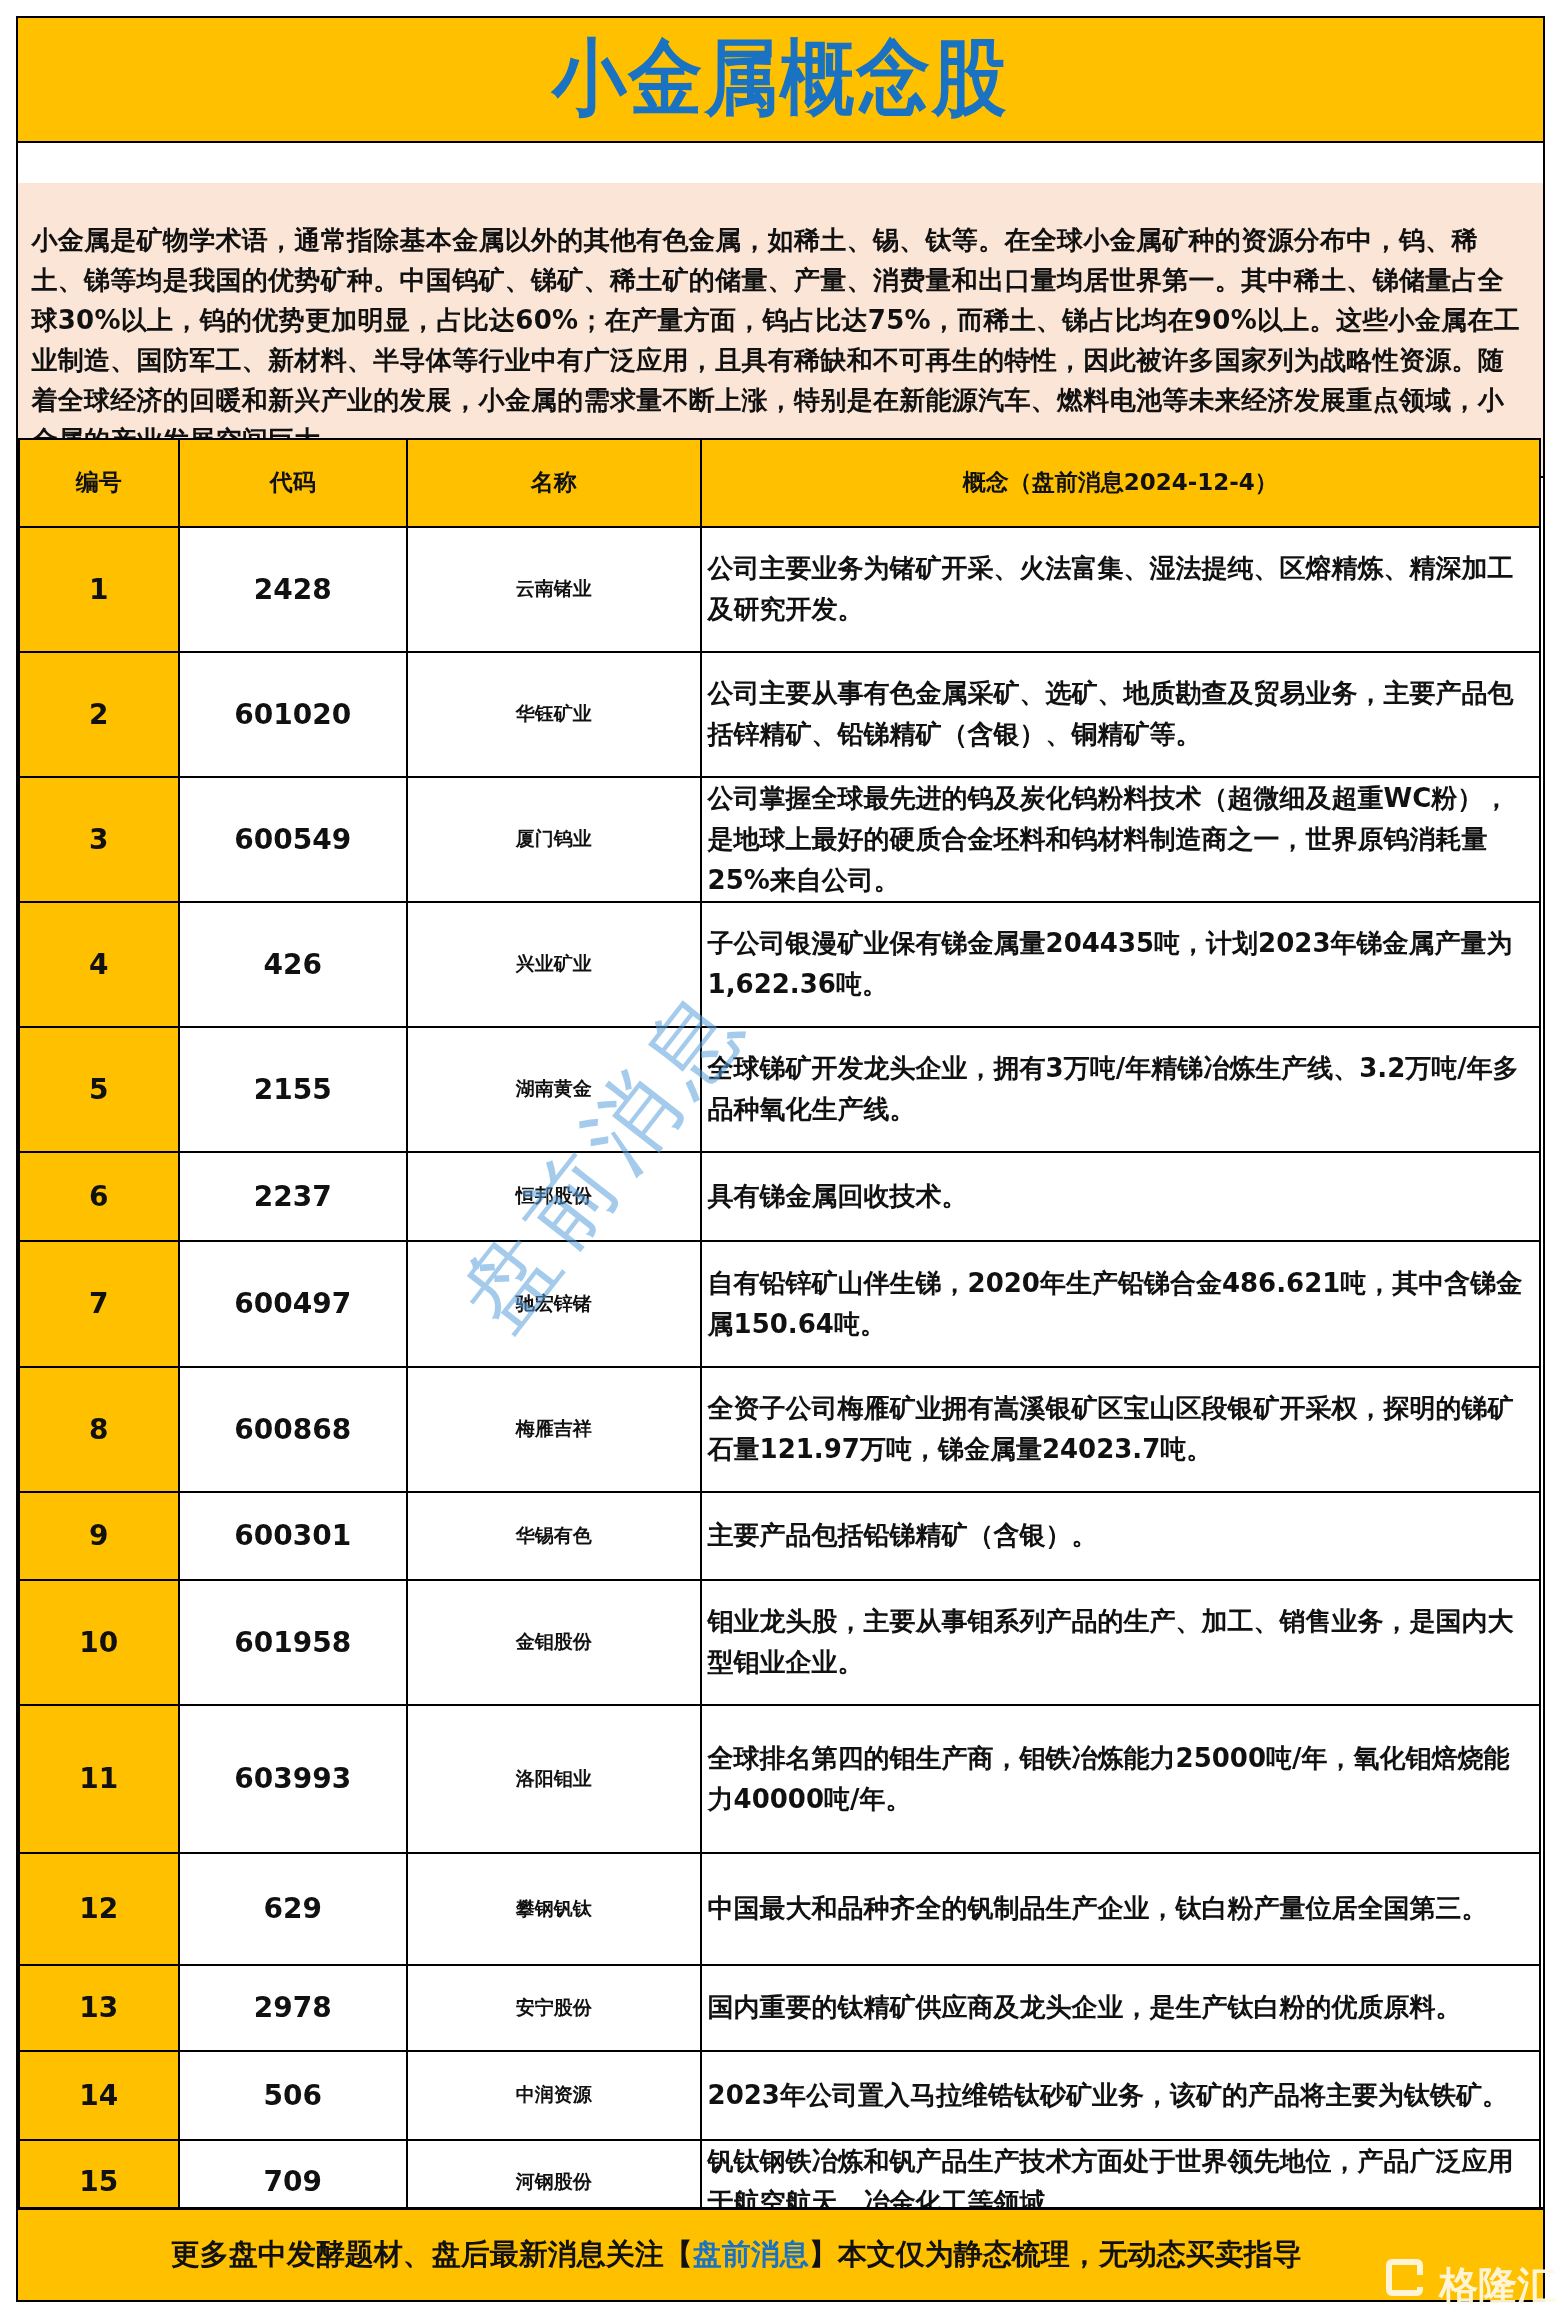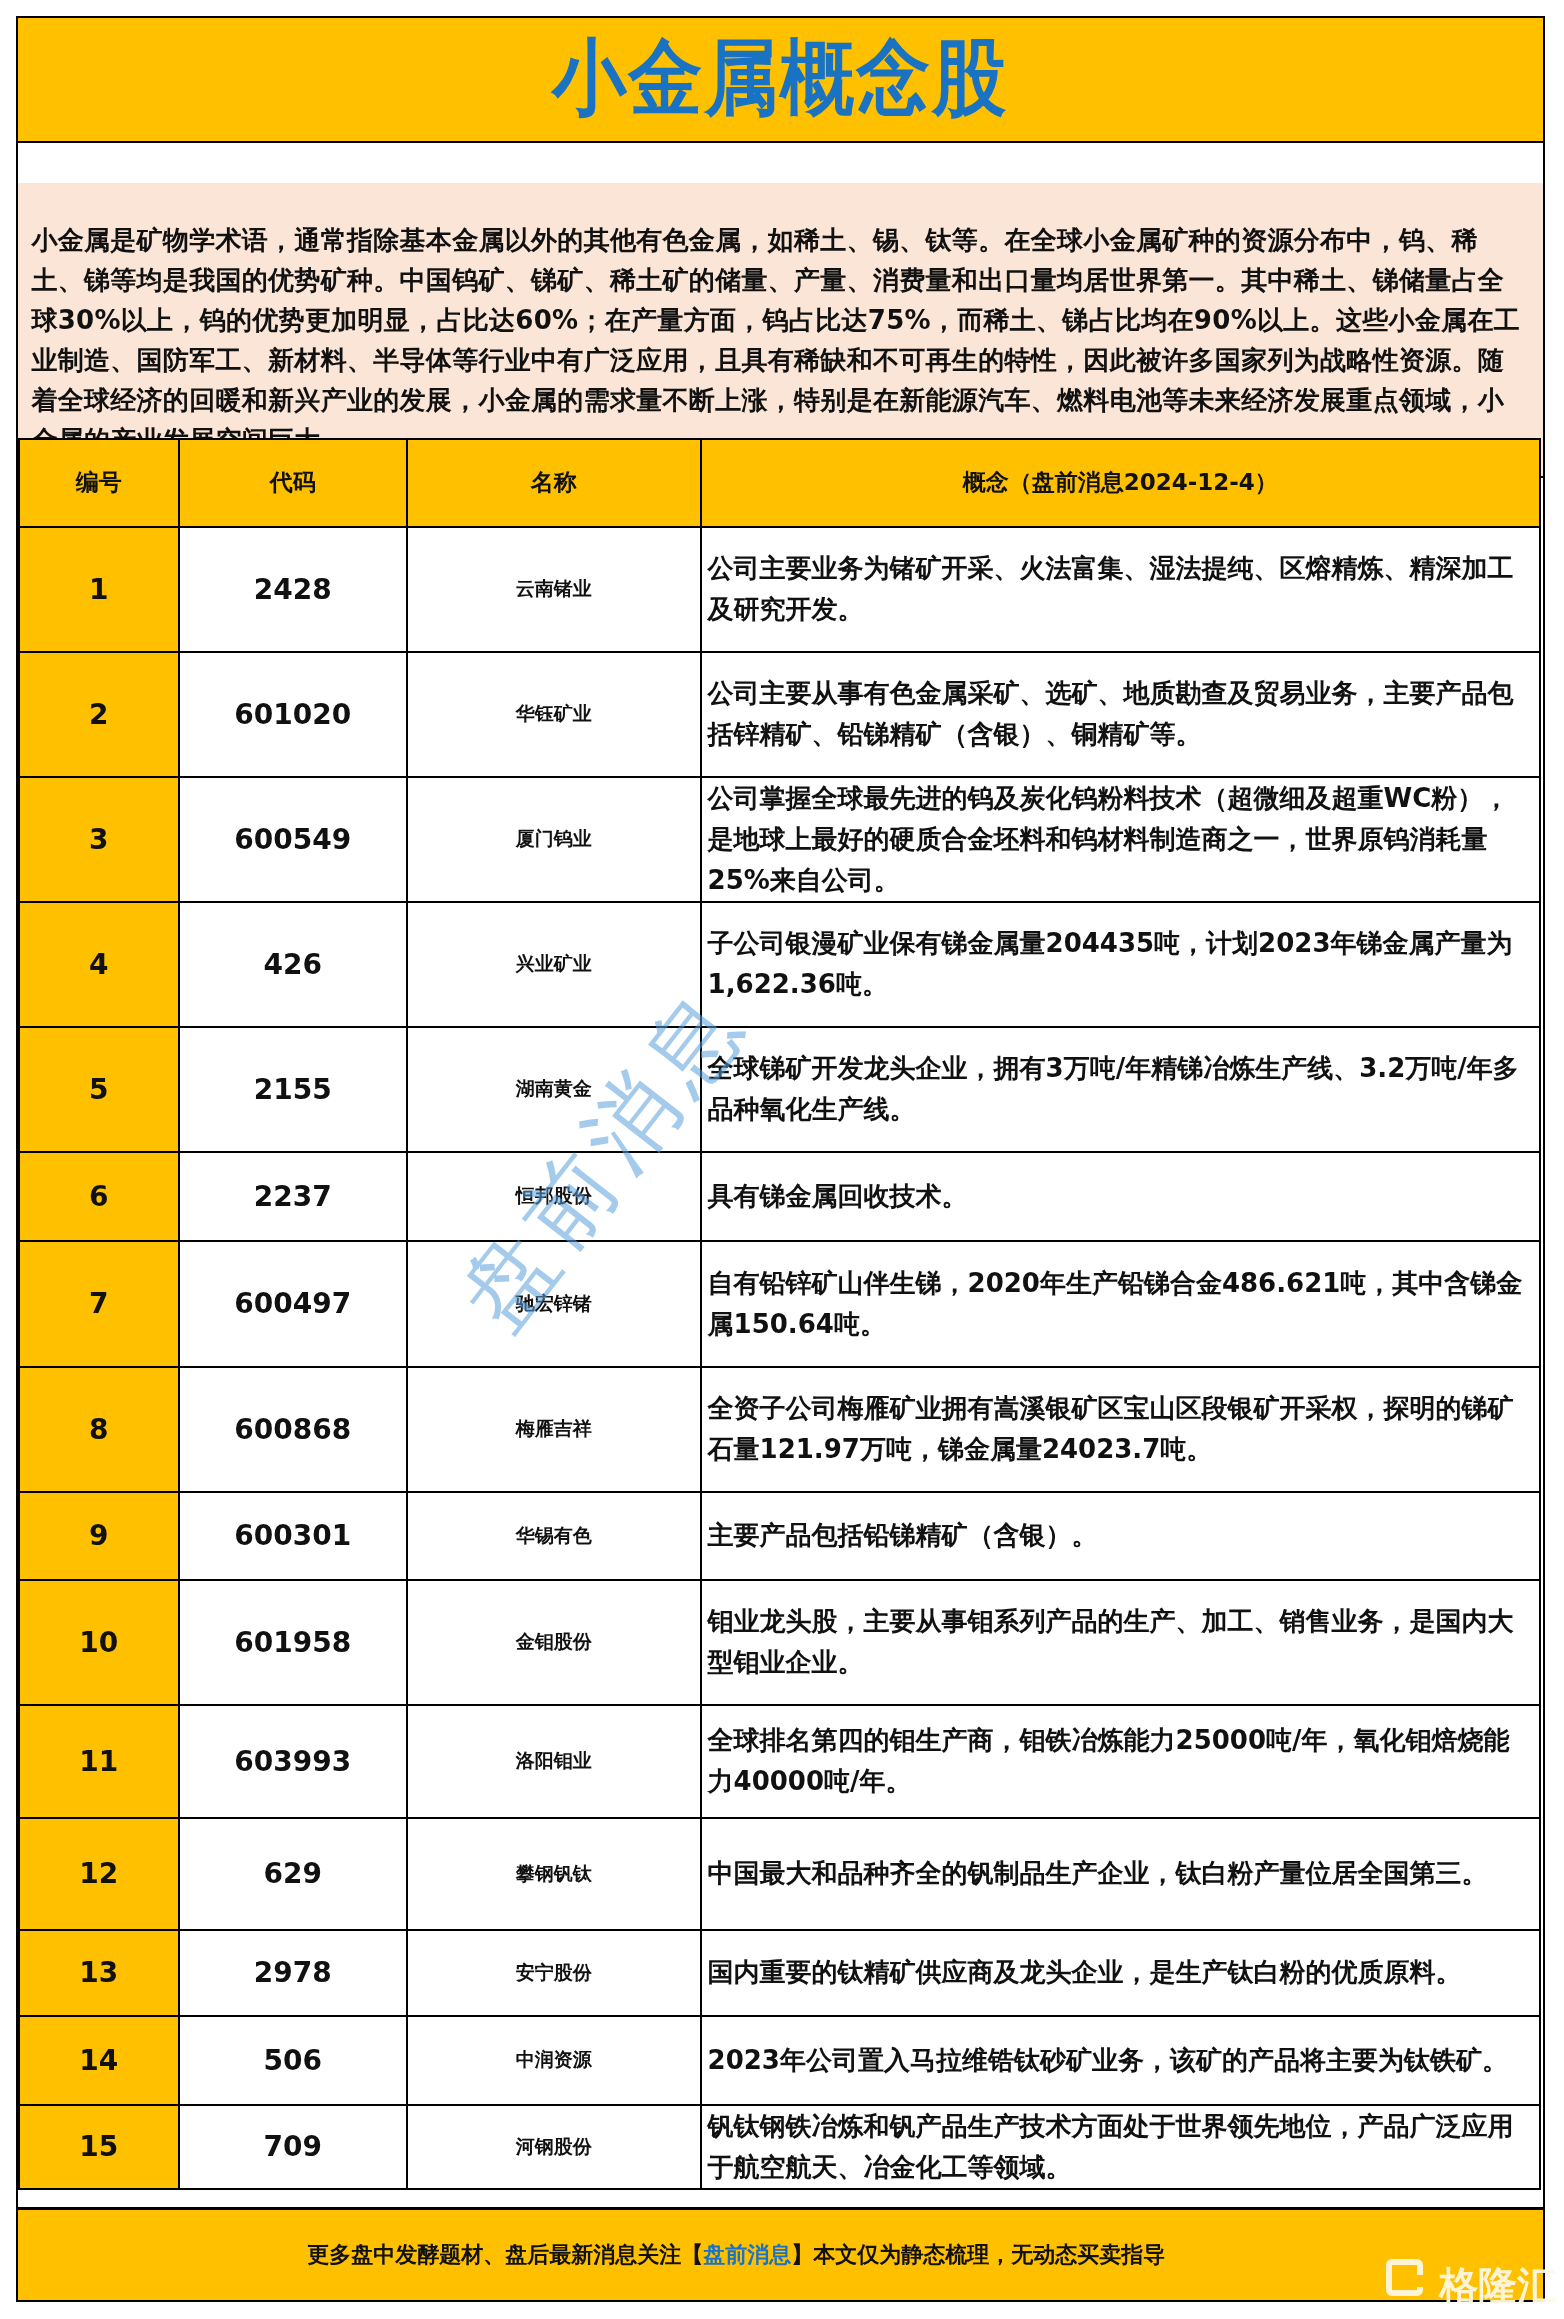--- a/index.html
+++ b/index.html
@@ -25,21 +25,21 @@
   table.stocks td { font-size: 19px; font-weight: bold; color: #111; background: #fff; }
   table.stocks td.num { background: #FFC000; text-align: center; font-size: 28px; }
   table.stocks td.code { text-align: center; font-size: 28px; }
   table.stocks td.name { text-align: center; }
   table.stocks td.concept { text-align: left; padding: 0 5.9px 0 5.9px; line-height: 41px;
                             font-size: 26px; }
   .col1 { width: 160px; } .col2 { width: 228px; } .col3 { width: 294px; } .col4 { width: auto; }
   .footer { position: absolute; left: 0; bottom: 0; right: 0; height: 93px;
             background: #FFC000; border-top: 3.9px solid #000; box-sizing: border-box;
             display: flex; align-items: center; justify-content: center;
-            font-size: 22px; font-weight: bold; color: #111; padding-right: 88px; }
+            font-size: 29px; font-weight: bold; color: #111; padding-right: 88px; }
   .footer .hl { color: #1A72C2; }
   .watermark { position: absolute; left: 431px; top: 1078px; width: 412px; height: 196px;
                font-family: "DejaVu Serif", serif; font-size: 90px; color: rgba(90,160,220,0.55);
                transform: rotate(-52deg); transform-origin: center; pointer-events: none;
                letter-spacing: 9.8px; white-space: nowrap; -webkit-text-stroke: 0; font-weight: normal; }
   .brand { position: absolute; right: 7.8px; bottom: 5.9px; display: flex; align-items: flex-start;
            gap: 16px; color: rgba(255,248,225,0.95); font-size: 39px; font-weight: bold; }
   .brand .g-icon { width: 37px; height: 37px; border: 6.9px solid rgba(255,248,225,0.95);
                    border-radius: 5.9px; box-sizing: border-box; position: relative; }
   .brand .g-icon::after { content: ""; position: absolute; right: -6.9px; top: 9.8px; width: 13.7px; height: 11.8px;
@@ -126,21 +126,21 @@
           <td class="code">600301</td>
           <td class="name">华锡有色</td>
           <td class="concept">主要产品包括铅锑精矿（含银）。</td>
         </tr>
         <tr style="height: 125px;">
           <td class="num">10</td>
           <td class="code">601958</td>
           <td class="name">金钼股份</td>
           <td class="concept">钼业龙头股，主要从事钼系列产品的生产、加工、销售业务，是国内大型钼业企业。</td>
         </tr>
-        <tr style="height: 113px;">
+        <tr style="height: 148px;">
           <td class="num">11</td>
           <td class="code">603993</td>
           <td class="name">洛阳钼业</td>
           <td class="concept">全球排名第四的钼生产商，钼铁冶炼能力25000吨/年，氧化钼焙烧能力40000吨/年。</td>
         </tr>
         <tr style="height: 112px;">
           <td class="num">12</td>
           <td class="code">629</td>
           <td class="name">攀钢钒钛</td>
           <td class="concept">中国最大和品种齐全的钒制品生产企业，钛白粉产量位居全国第三。</td>

